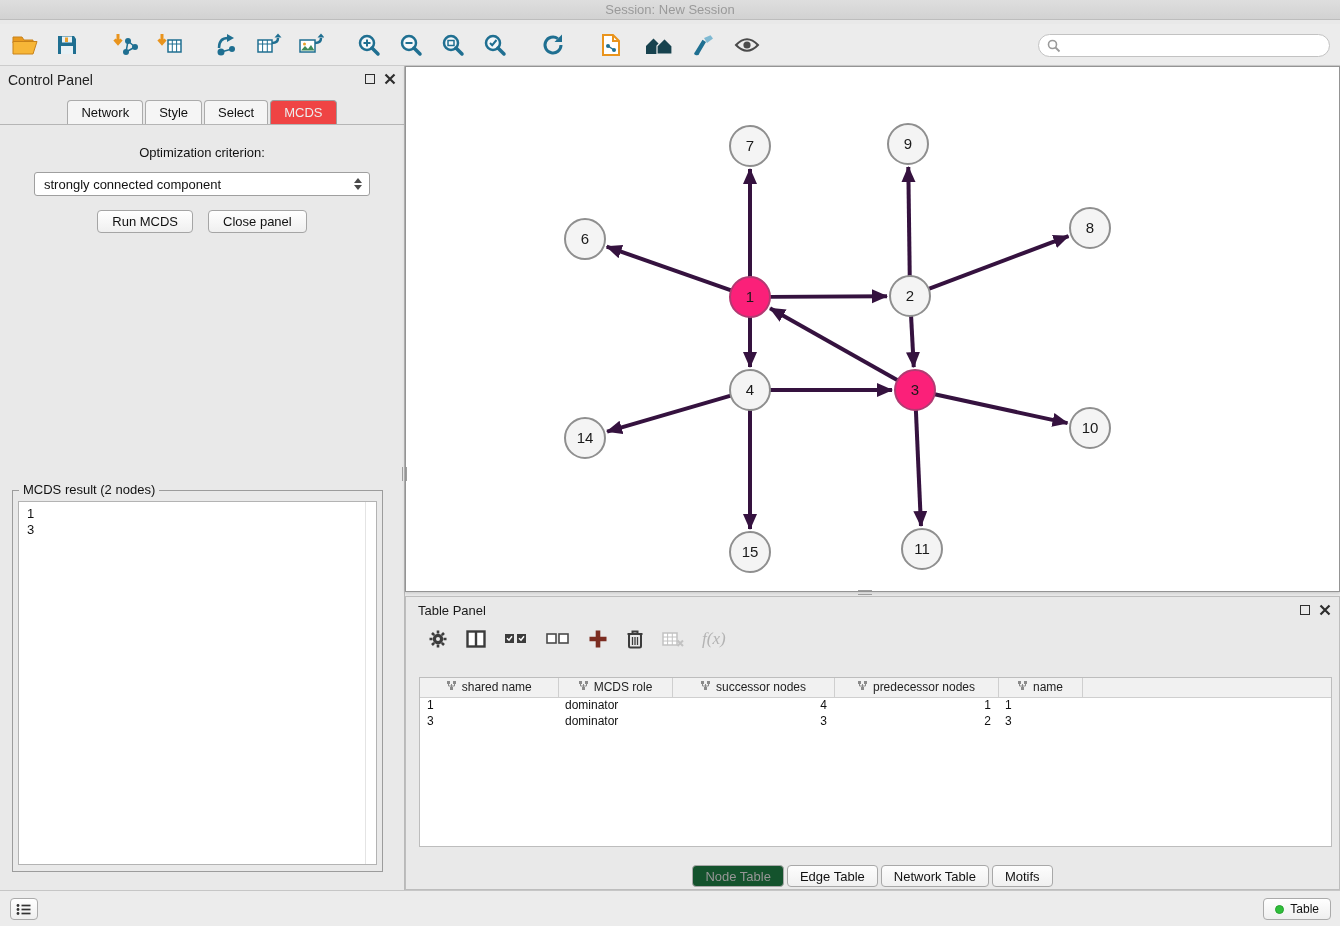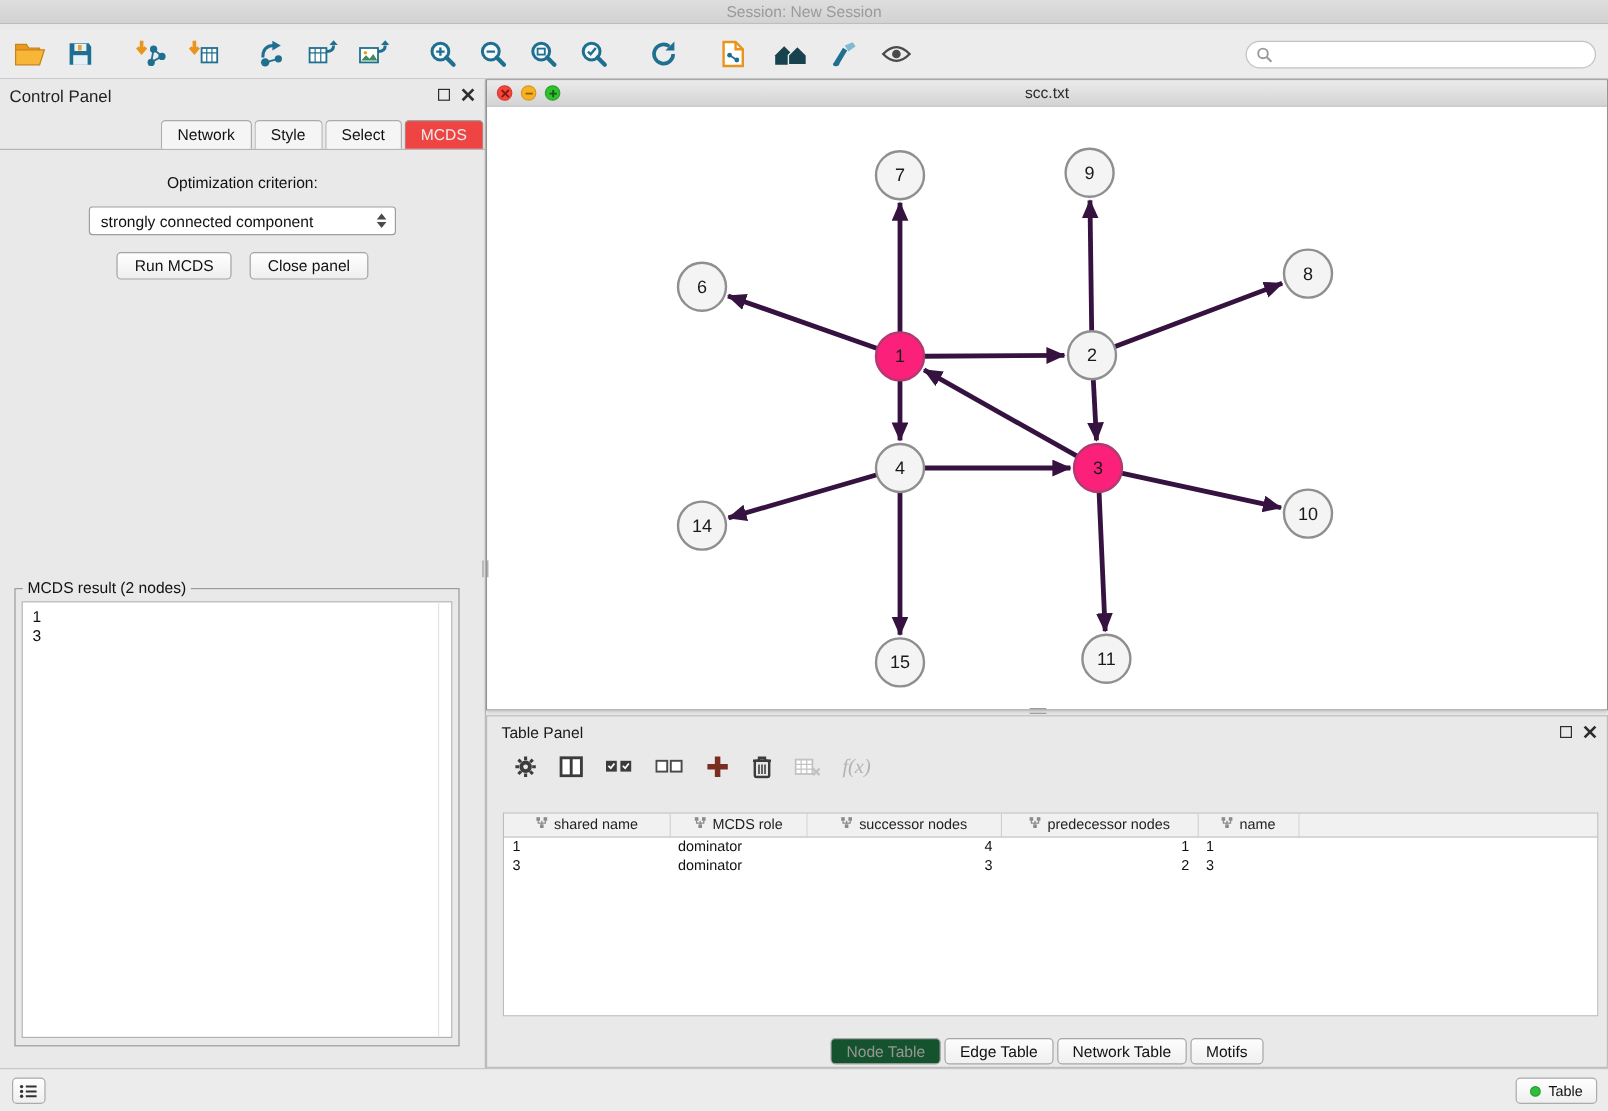--- a/index.html
+++ b/index.html
@@ -27,28 +27,28 @@
   
   .control-panel { position:absolute; left:0; top:66px; width:405px; height:824px;
     background:#e9e9e9; border-right:1px solid #b9b9b9; }
   .panel-header { height:28px; position:relative; display:flex; align-items:center; padding-left:8px; }
   .panel-header .ph-title { font-size:14px; color:#222; }
   .win-btns { position:absolute; right:8px; top:7px; display:flex; gap:9px; align-items:center; }
   .win-float { width:10px; height:10px; border:1.6px solid #2e2e2e; display:inline-block; cursor:pointer; }
   .win-close { width:12px; height:12px; cursor:pointer; position:relative; }
   .win-close svg { display:block; }
 
-  .cp-tabs { display:flex; justify-content:flex-end; border-bottom:1px solid #b5b5b5; padding-top:6px; }
+  .cp-tabs { display:flex; justify-content:center; border-bottom:1px solid #b5b5b5; padding-top:6px; }
   .cp-tab { padding:4px 13px; font-size:13px; background:#f5f5f5; border:1px solid #ababab;
     border-bottom:none; border-radius:4px 4px 0 0; margin:0 1px; cursor:pointer; color:#111; }
   .cp-tab.active { background:#ef4444; color:#ececec; border-color:#9e9e9e; cursor:default; }
 
   .cp-body { padding-top:20px; text-align:center; }
   .opt-label { font-size:13px; color:#111; margin-bottom:12px; }
-  .dropdown { position:relative; width:256px; height:24px; margin:0 auto 14px auto;
+  .dropdown { position:relative; width:336px; height:24px; margin:0 auto 14px auto;
     background:#ffffff; border:1px solid #9f9f9f; border-radius:3px;
     display:flex; align-items:center; padding:0 22px 0 9px; cursor:pointer; }
   .dropdown .dd-text { font-size:13px; color:#111; white-space:nowrap; }
   .dd-arrows { position:absolute; right:7px; top:50%; transform:translateY(-50%); }
   .dd-arrows i { display:block; width:0; height:0; border-left:4px solid transparent; border-right:4px solid transparent; }
   .dd-arrows i.up { border-bottom:5px solid #4a4a4a; margin-bottom:2px; }
   .dd-arrows i.down { border-top:5px solid #4a4a4a; }
   .btn-row { display:flex; justify-content:center; gap:15px; }
   .pbtn { font-family:"Liberation Sans",sans-serif; font-size:13px; color:#111;
     background:linear-gradient(#ffffff,#efefef); border:1px solid #a5a5a5; border-radius:4px;
@@ -300,40 +300,20 @@
     <div class="result-box">
       <div class="pad-top"></div>
       <div class="result-scroll"></div>
     <div class="result-line">1</div>
         <div class="result-line">3</div>
       </div>
   </div>
 </div>
 
 <div class="network-window">
-  <div class="nw-titlebar">
-    <span class="traffic">
-      <span class="tl red">
-          <svg width="8" height="8" viewBox="0 0 8 8">
-            <path d="M1 1 L7 7 M7 1 L1 7" stroke="#7e1a12" stroke-width="1.5"></path>
-          </svg>
-        </span>
-      <span class="tl yel">
-          <svg width="8" height="8" viewBox="0 0 8 8">
-            <path d="M1 4 h6" stroke="#8a5f00" stroke-width="1.6"></path>
-          </svg>
-        </span>
-      <span class="tl grn">
-          <svg width="8" height="8" viewBox="0 0 8 8">
-            <path d="M4 1 v6 M1 4 h6" stroke="#135c13" stroke-width="1.6"></path>
-          </svg>
-        </span>
-    </span>
-    <span class="nw-title">scc.txt</span>
-  </div>
   <div class="nw-canvas">
     <svg width="933" height="502" viewBox="0 0 933 502">
         <defs>
           <marker id="arrow" markerUnits="userSpaceOnUse" markerWidth="18" markerHeight="16" refX="15" refY="7" orient="auto">
             <path d="M0,0 L16,7 L0,14 Z" fill="#35123f"></path>
           </marker>
         </defs>
         <line x1="344" y1="188" x2="344" y2="80" stroke="#35123f" stroke-width="4" marker-end="url(#arrow)"></line>
         <line x1="325.1317639798796" y1="201.36752915656376" x2="200.69847142313844" y2="157.6273414699517" stroke="#35123f" stroke-width="4" marker-end="url(#arrow)"></line>
         <line x1="363.9996093864437" y1="207.87500244133471" x2="481.00044920558975" y2="207.14374719246507" stroke="#35123f" stroke-width="4" marker-end="url(#arrow)"></line>

